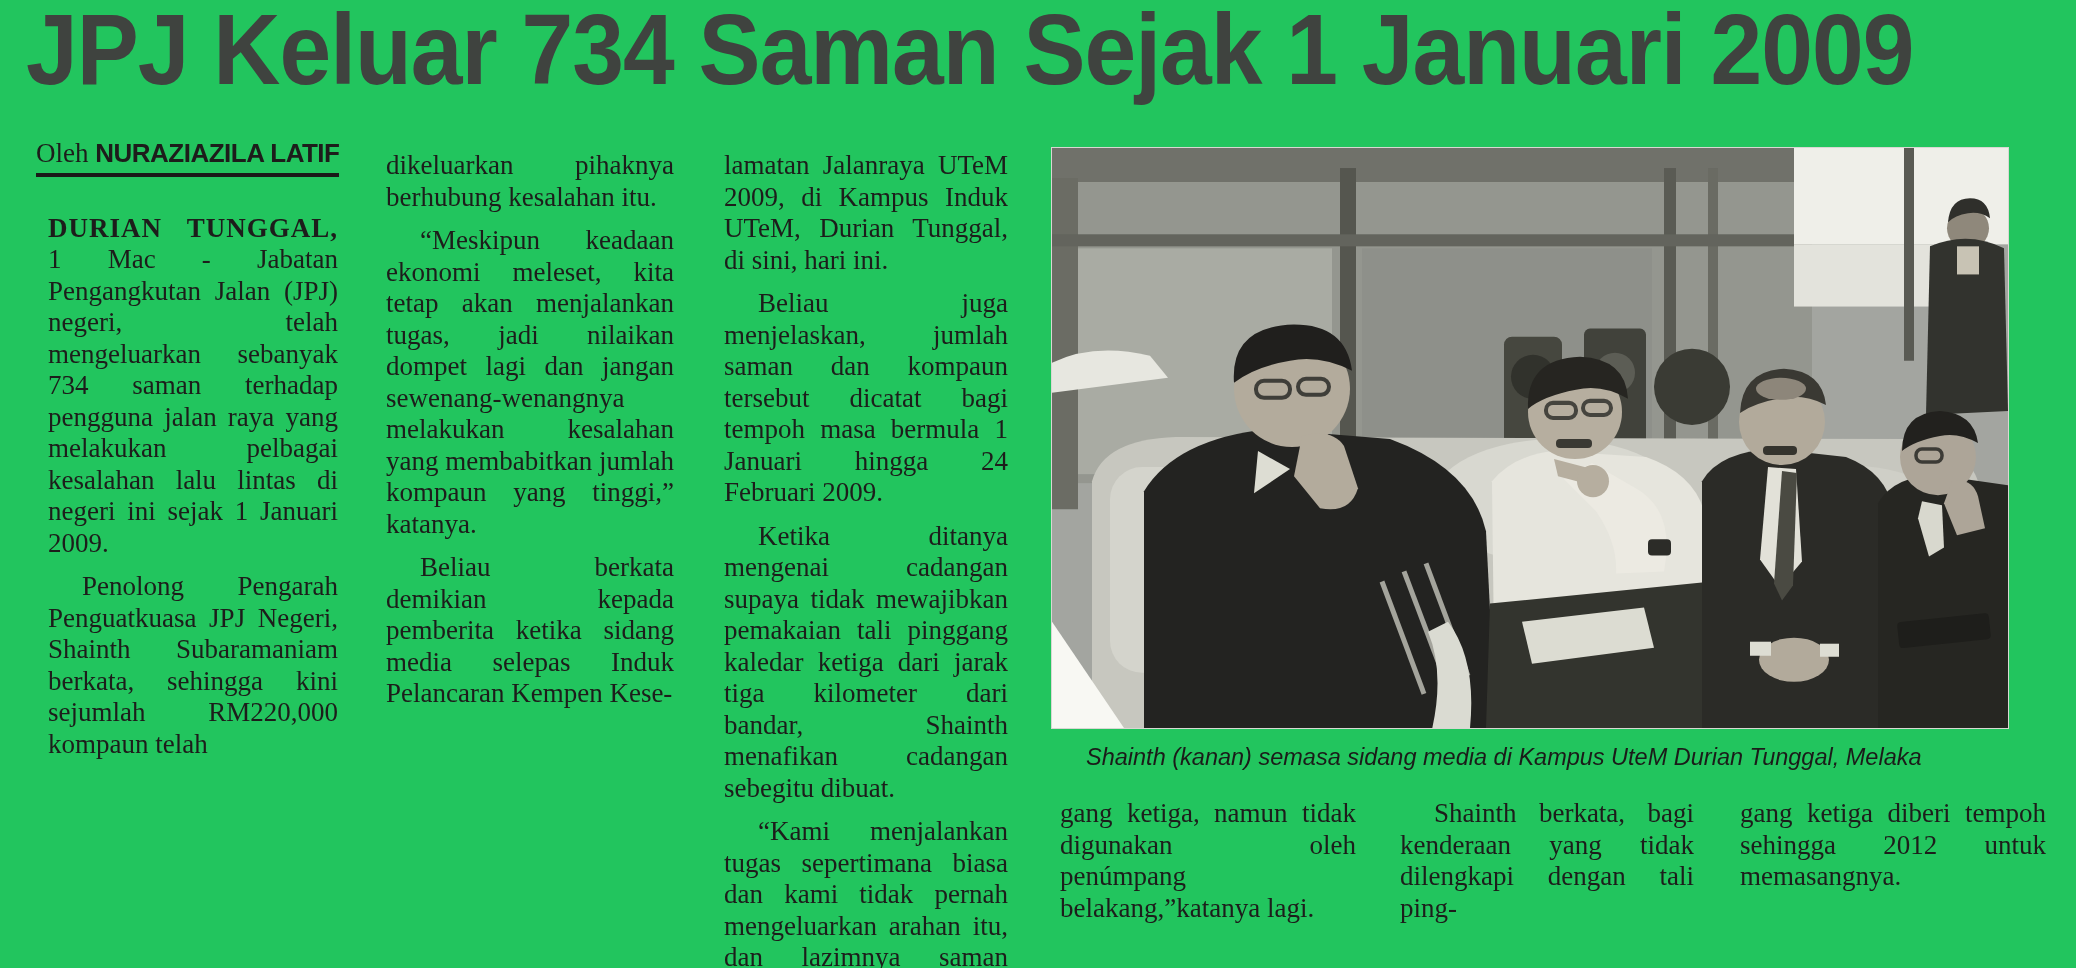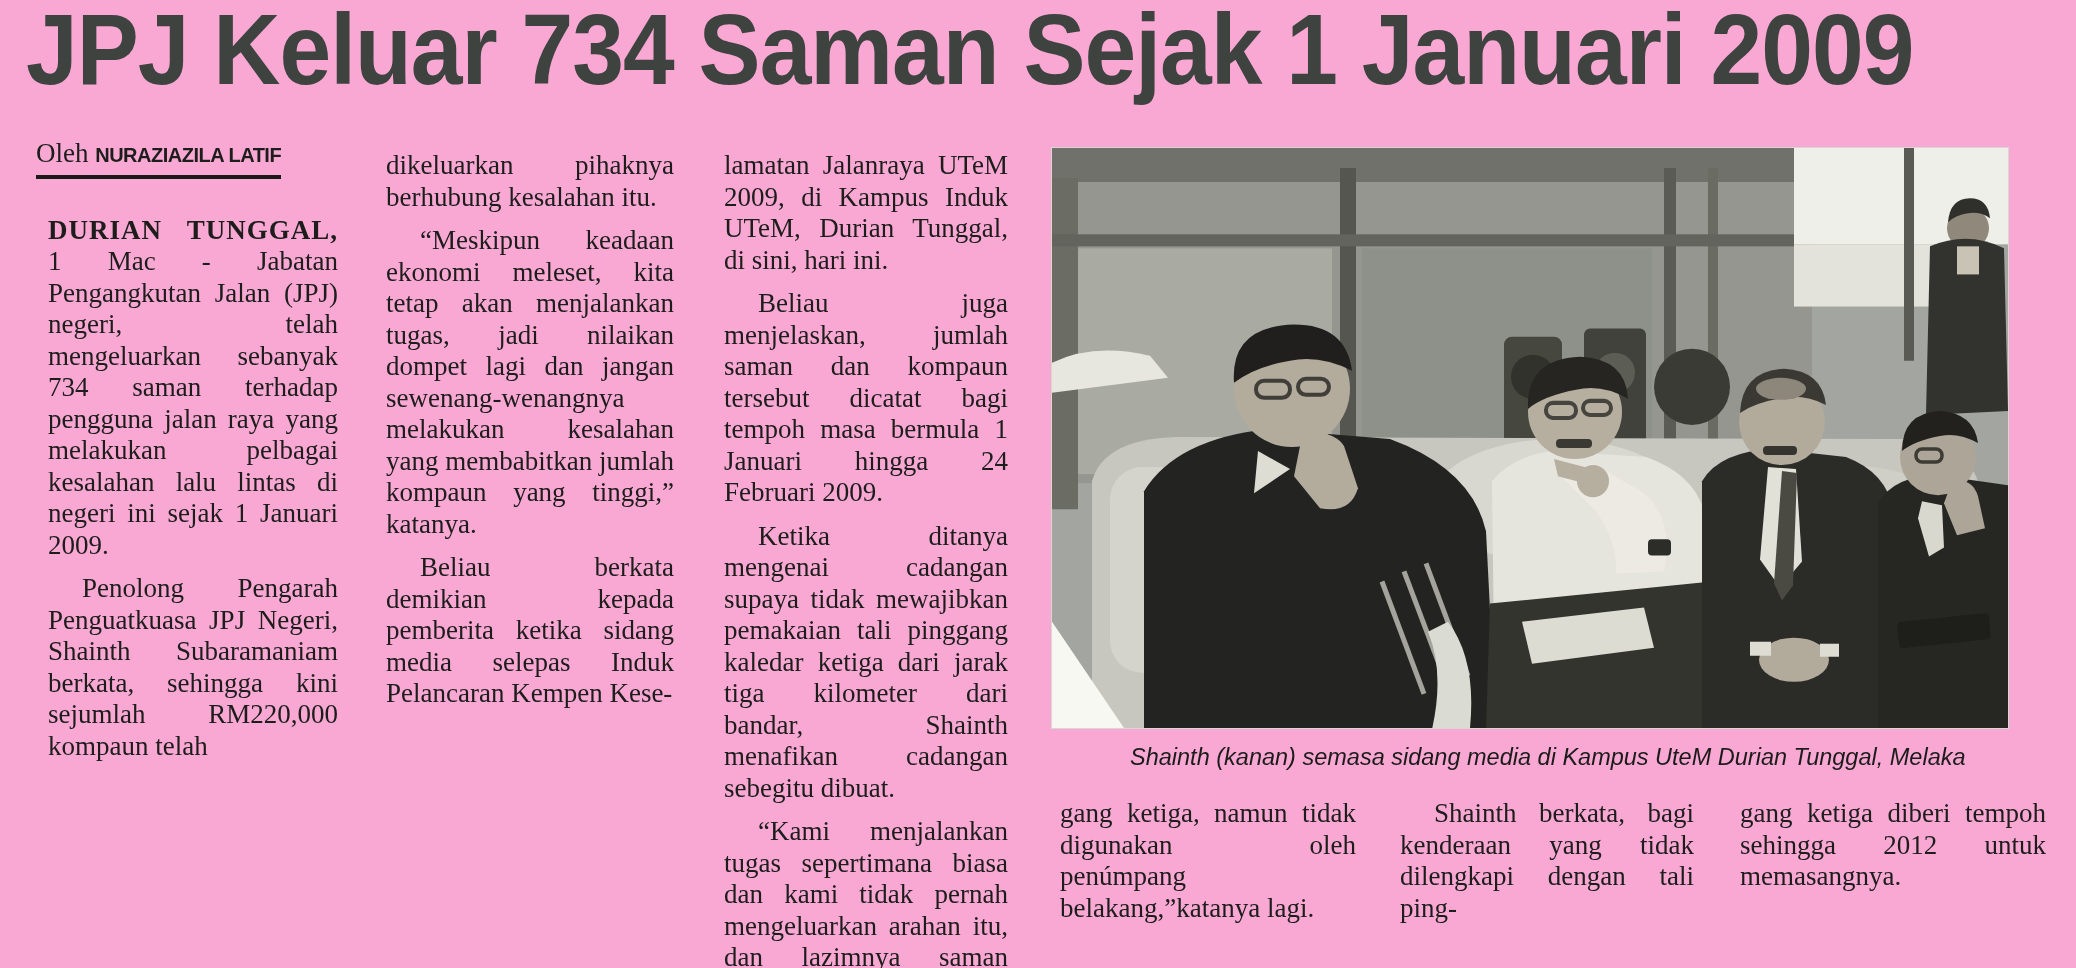--- a/index.html
+++ b/index.html
@@ -1,19 +1,19 @@
 <!DOCTYPE html>
 <html><head>
 <meta charset="utf-8">
 <style>
   html,body{margin:0;padding:0;background:#e8e8e4;}
   .page{
     position:relative;
     width:2076px;height:968px;
-    background:#f9a8d4;
+    background:#22c55e;
     overflow:hidden;
     font-family:"Liberation Serif","DejaVu Serif",serif;
     color:#1d1d1b;
   }
   .headline{
     position:absolute;left:26px;top:-8px;
     margin:0;
     font-family:"Liberation Sans","DejaVu Sans",sans-serif;
     font-weight:bold;
     font-size:93px;
@@ -41,21 +41,21 @@
     padding-bottom:3px;
     margin-bottom:24px;
     white-space:nowrap;
   }
   .byline-prefix{
     font-size:27px;
   }
   .byline-author{
     font-family:"Liberation Sans","DejaVu Sans",sans-serif;
     font-weight:bold;
-    font-size:20px;
+    font-size:26px;
     letter-spacing:-0.5px;
   }
   .para{margin:12px;}
   .para.indent{text-indent:34px;}
   .dateline{
     font-weight:bold;
     letter-spacing:1px;
   }
   .photo{
     position:absolute;left:1052px;top:148px;
@@ -65,21 +65,20 @@
     box-shadow:0 0 0 1px #d8d8d2;
   }
   .photo svg{display:block;width:100%;height:100%;}
   .caption{
     position:absolute;left:1086px;top:744px;width:940px;
     font-family:"Liberation Sans","DejaVu Sans",sans-serif;
     font-style:italic;
     font-size:23.5px;
     color:#1b1b19;
     white-space:nowrap;
-    margin-left:44px;
   }
 </style>
 </head>
 <body>
 
 <div class="page">
 
   <h1 class="headline">JPJ Keluar 734 Saman Sejak 1 Januari 2009</h1>
 
   <div class="col col1">

